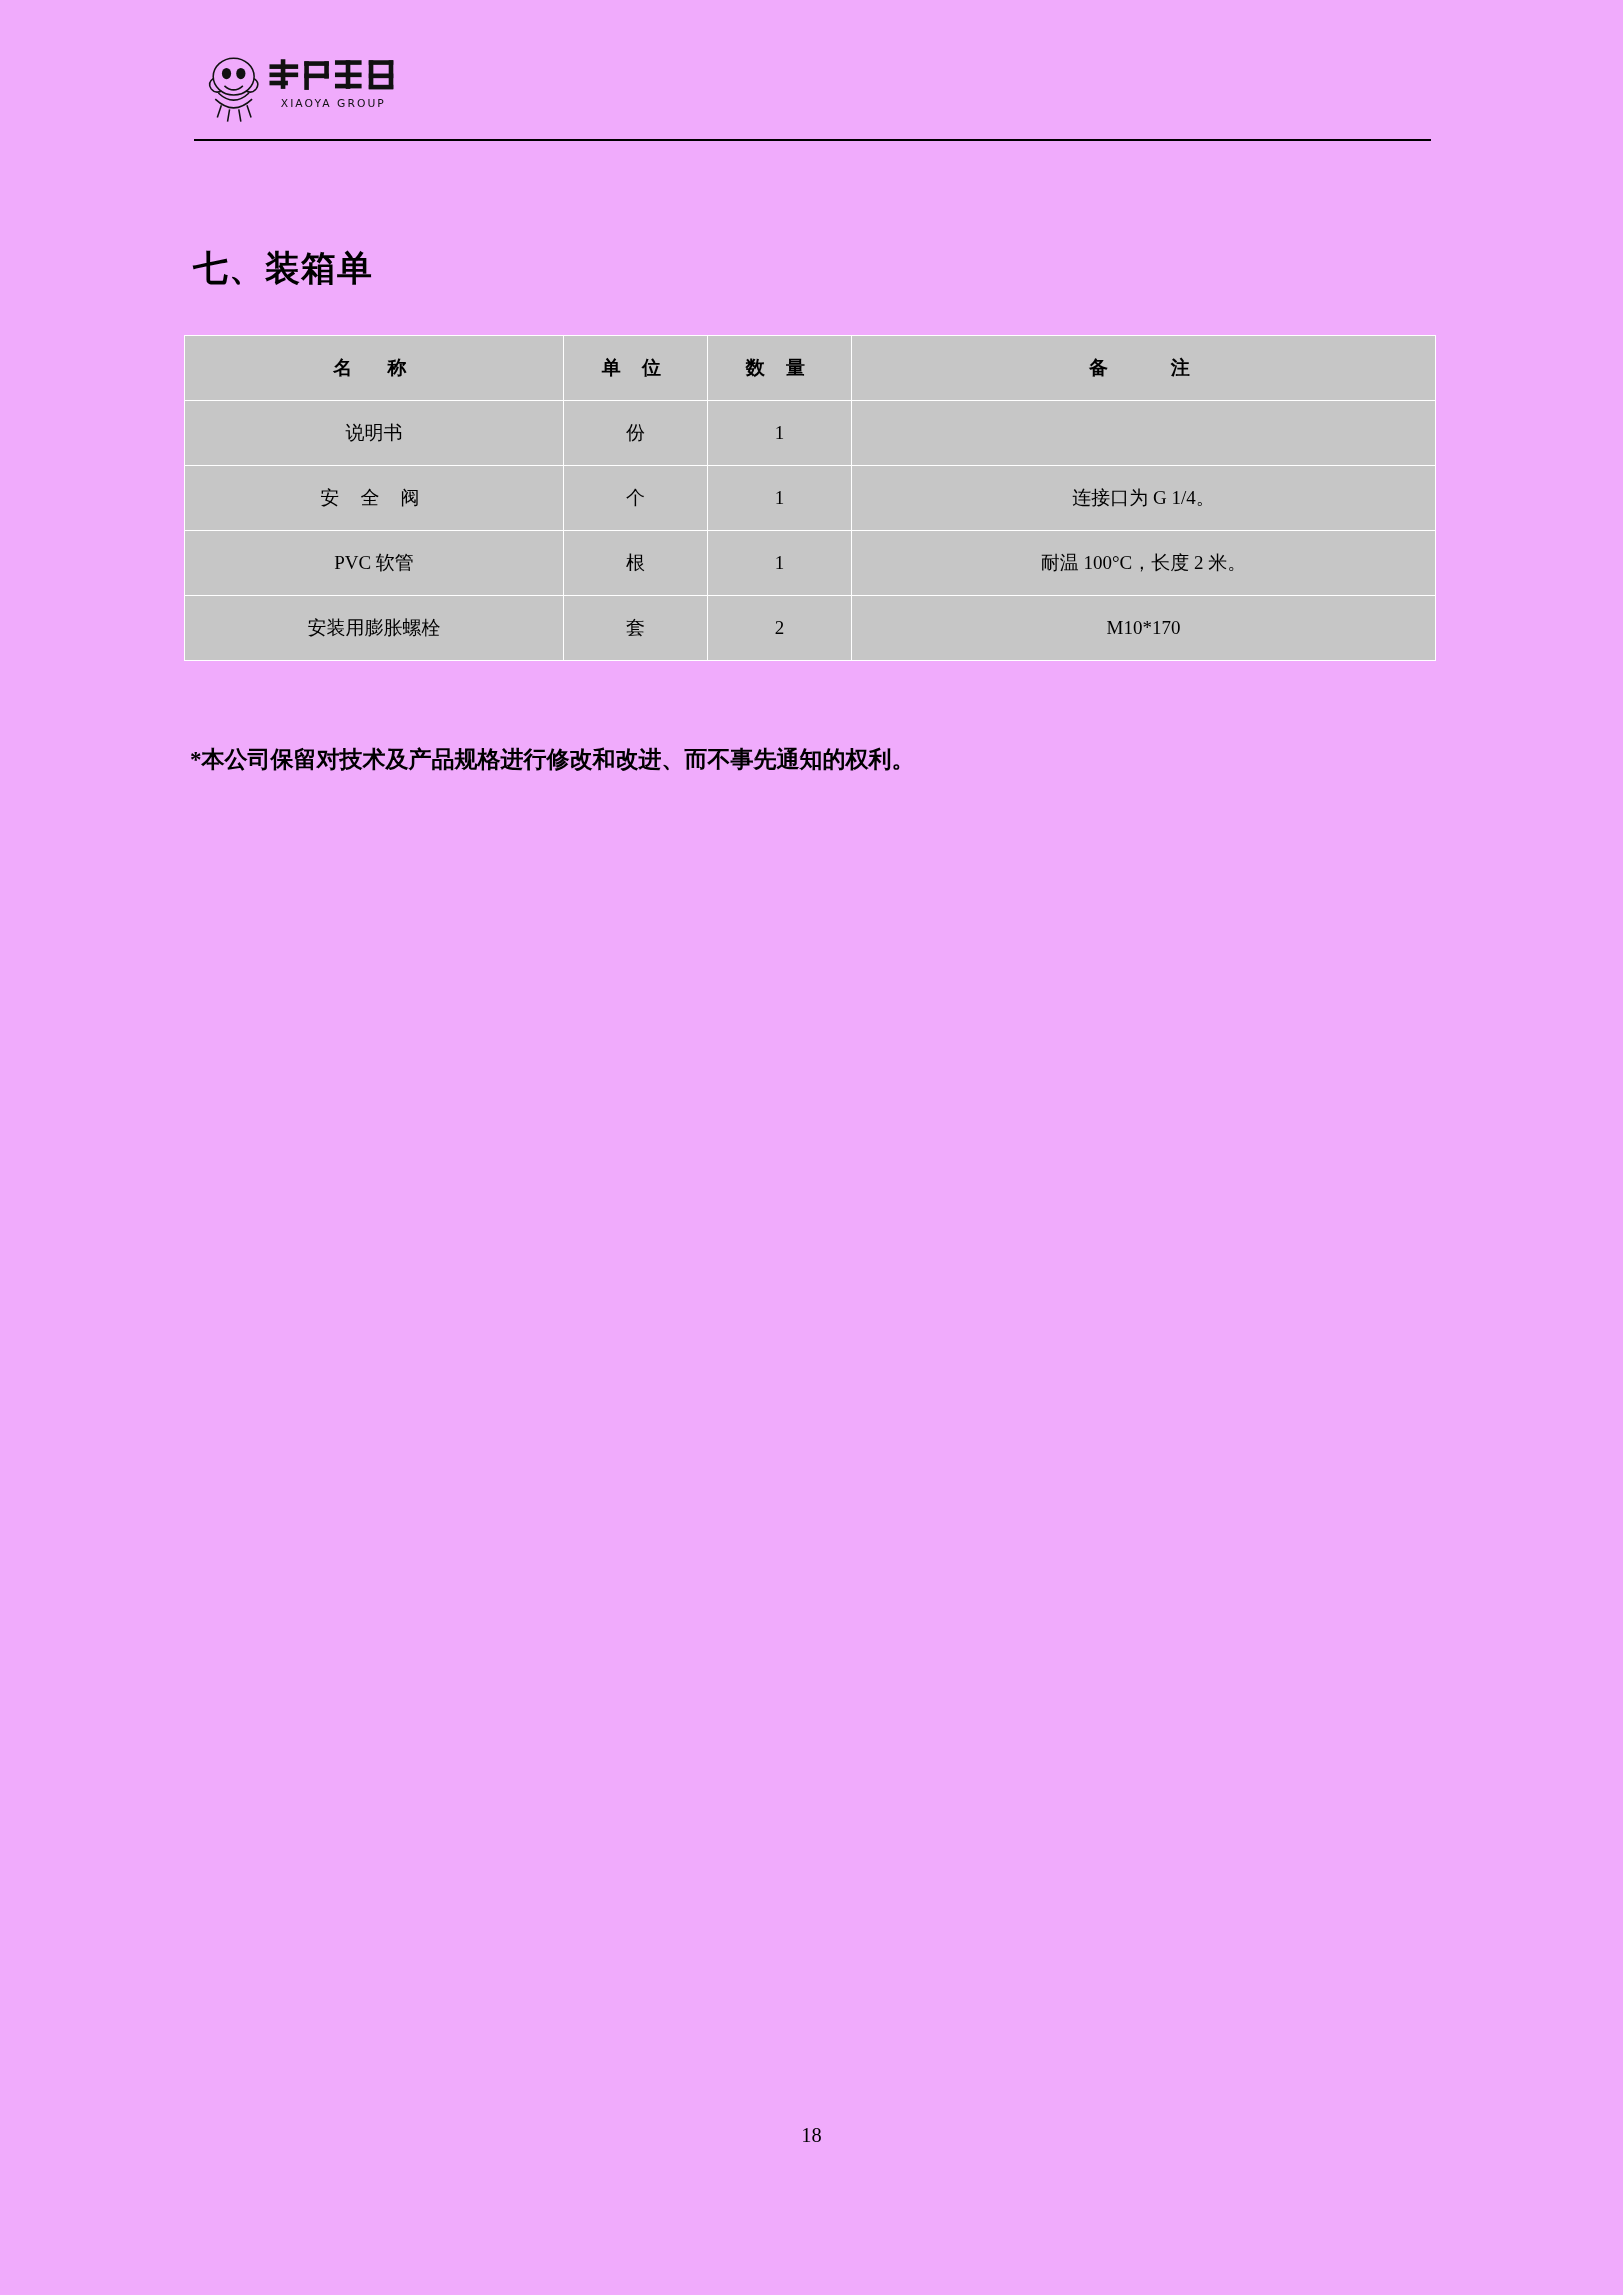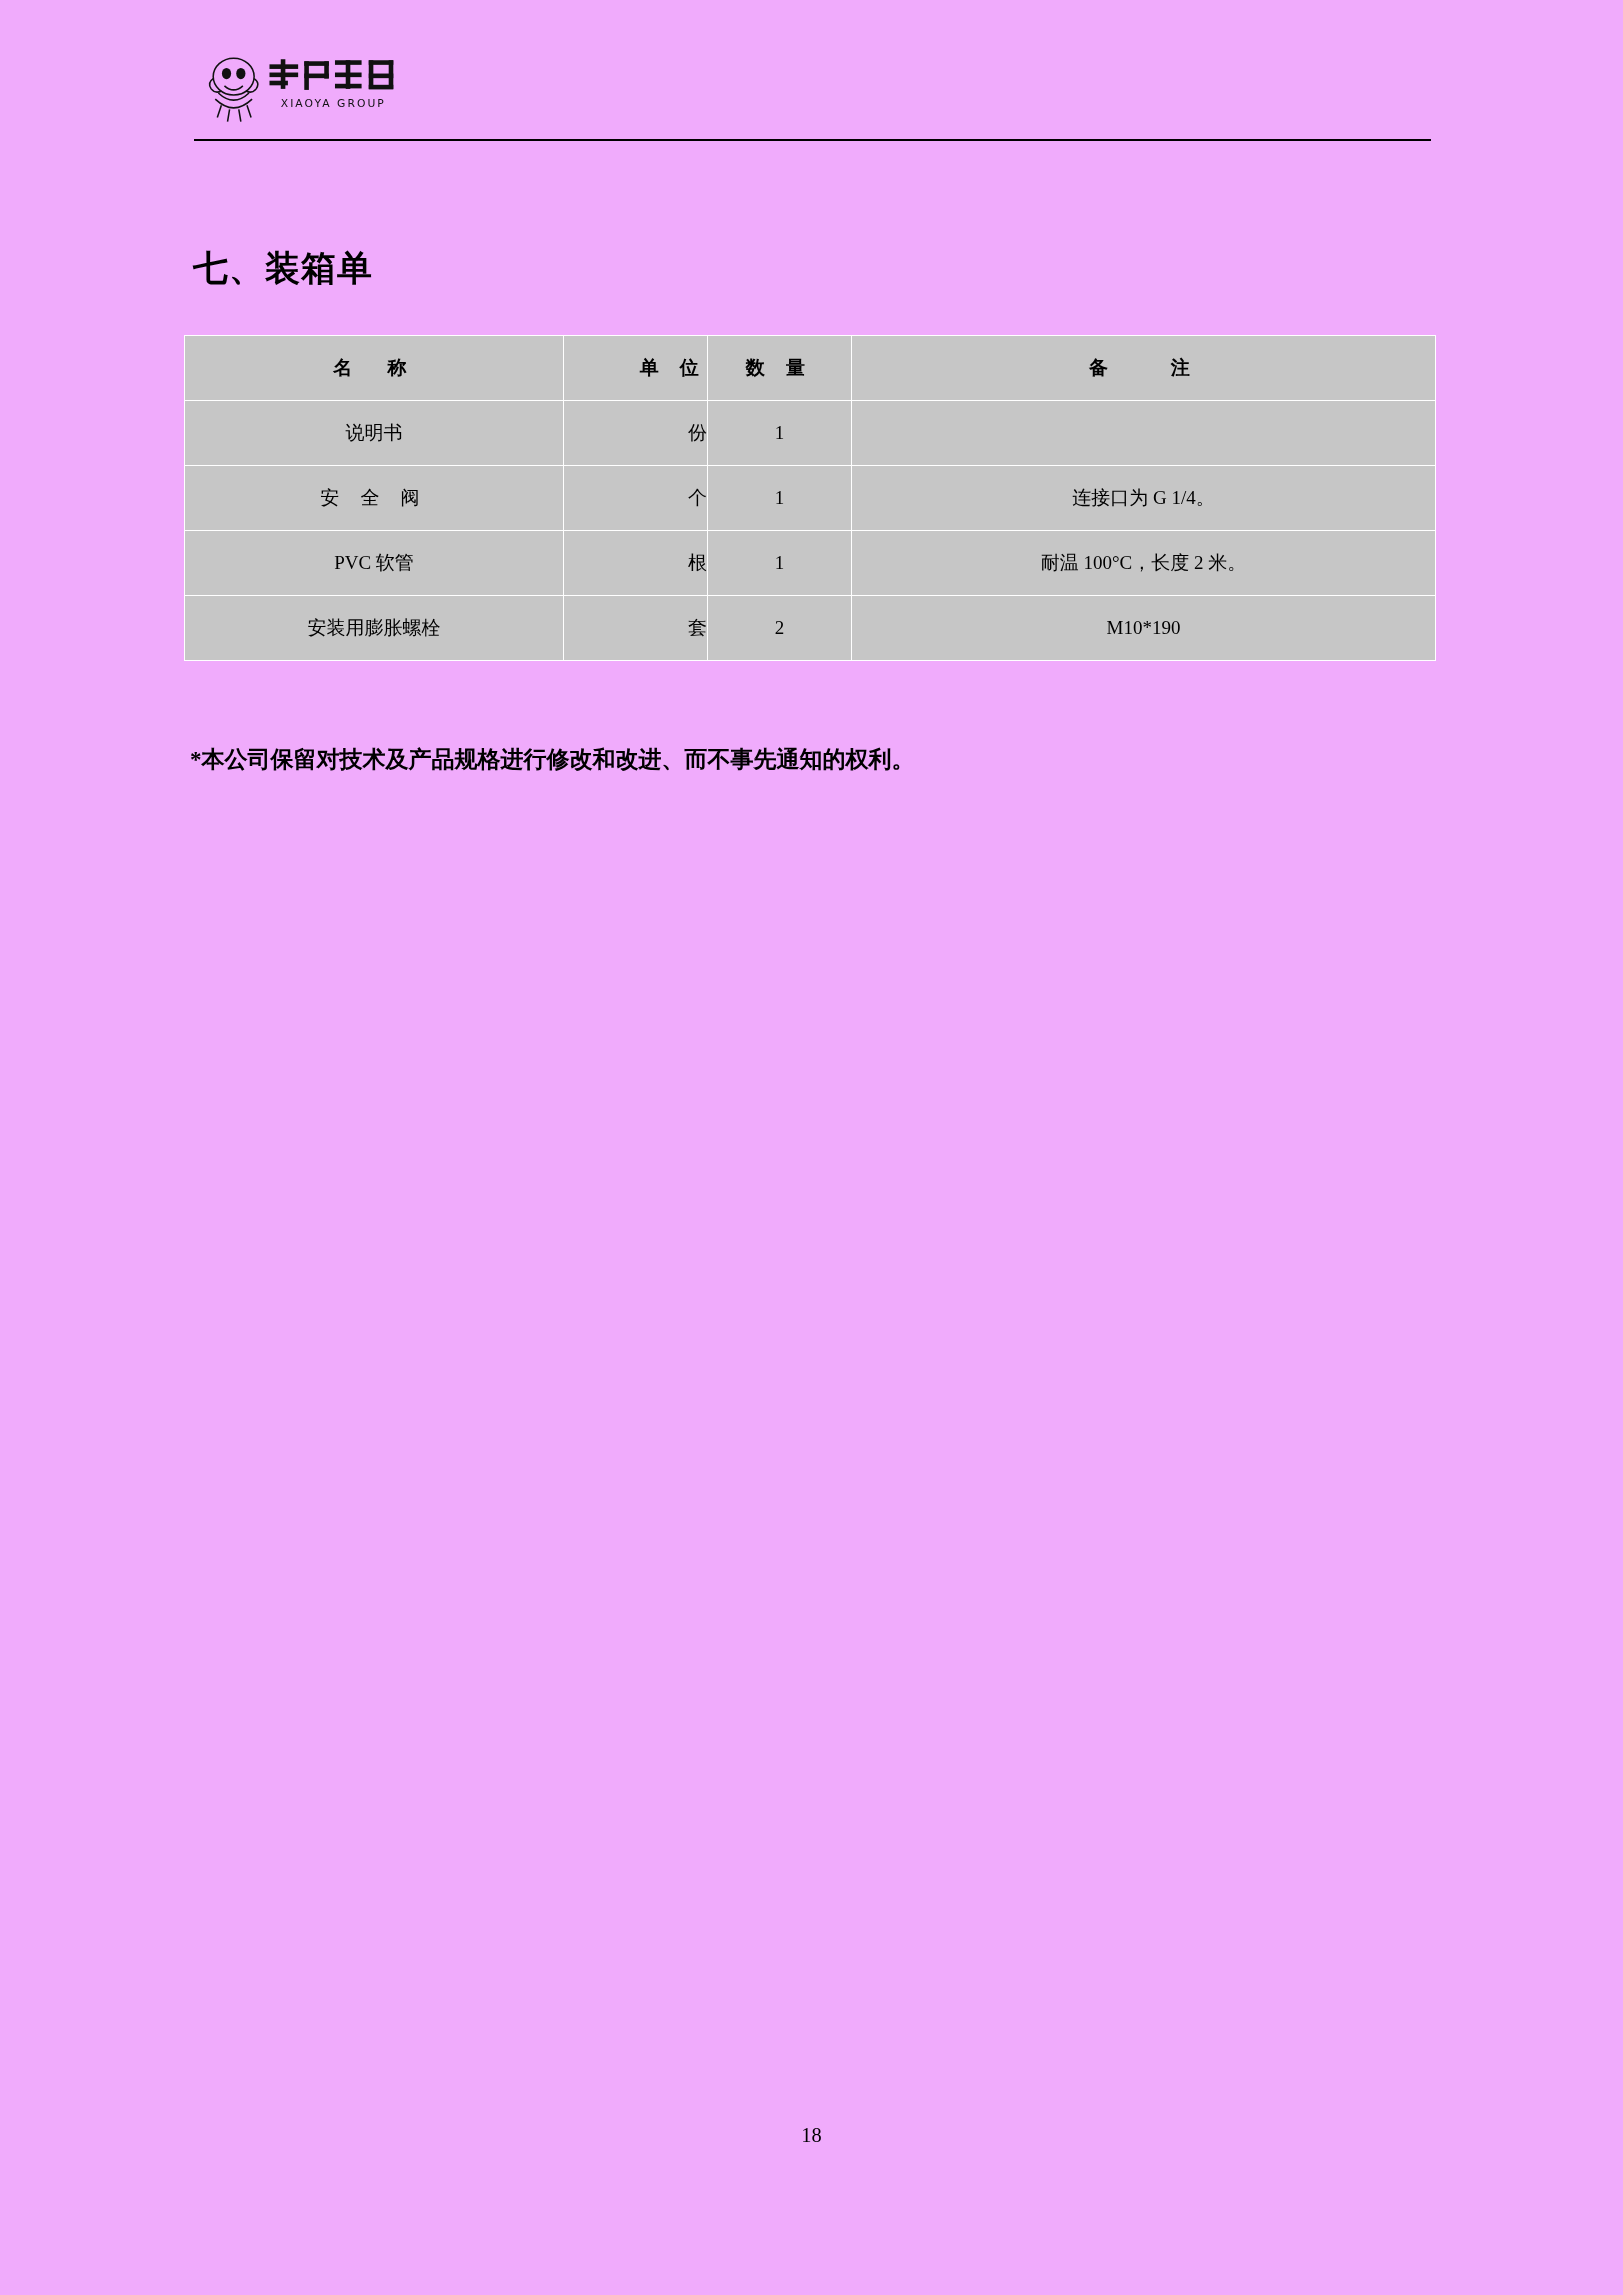--- a/index.html
+++ b/index.html
@@ -78,21 +78,21 @@
     background: #c6c6c6;
     text-align: center;
     vertical-align: middle;
     font-family: "Liberation Serif", serif;
     font-size: 19px;
     color: #000000;
     padding: 0;
   }
   .packing-table tr { height: 65px; }
   .packing-table .c-name  { width: 378px; }
-  .packing-table .c-unit  { width: 143px; text-align: right; }
+  .packing-table .c-unit  { width: 143px; }
   .packing-table .c-qty   { width: 143px; }
   .packing-table .c-note  { width: 583px; }
 
   .hdr-cell { letter-spacing: 8.2px; }
   .sp-name  { letter-spacing: 8.2px; }
 
   
   .footnote {
     position: absolute;
     left: 190px;
@@ -189,21 +189,21 @@
       <tr>
         <td class="c-name">PVC 软管</td>
         <td class="c-unit">根</td>
         <td class="c-qty">1</td>
         <td class="c-note">耐温 100°C，长度 2 米。</td>
       </tr>
       <tr>
         <td class="c-name">安装用膨胀螺栓</td>
         <td class="c-unit">套</td>
         <td class="c-qty">2</td>
-        <td class="c-note">M10*190</td>
+        <td class="c-note">M10*170</td>
       </tr>
     </tbody>
   </table>
 
   <div class="footnote">*本公司保留对技术及产品规格进行修改和改进、而不事先通知的权利。</div>
 
   <div class="page-number">18</div>
 
 </div>
 

